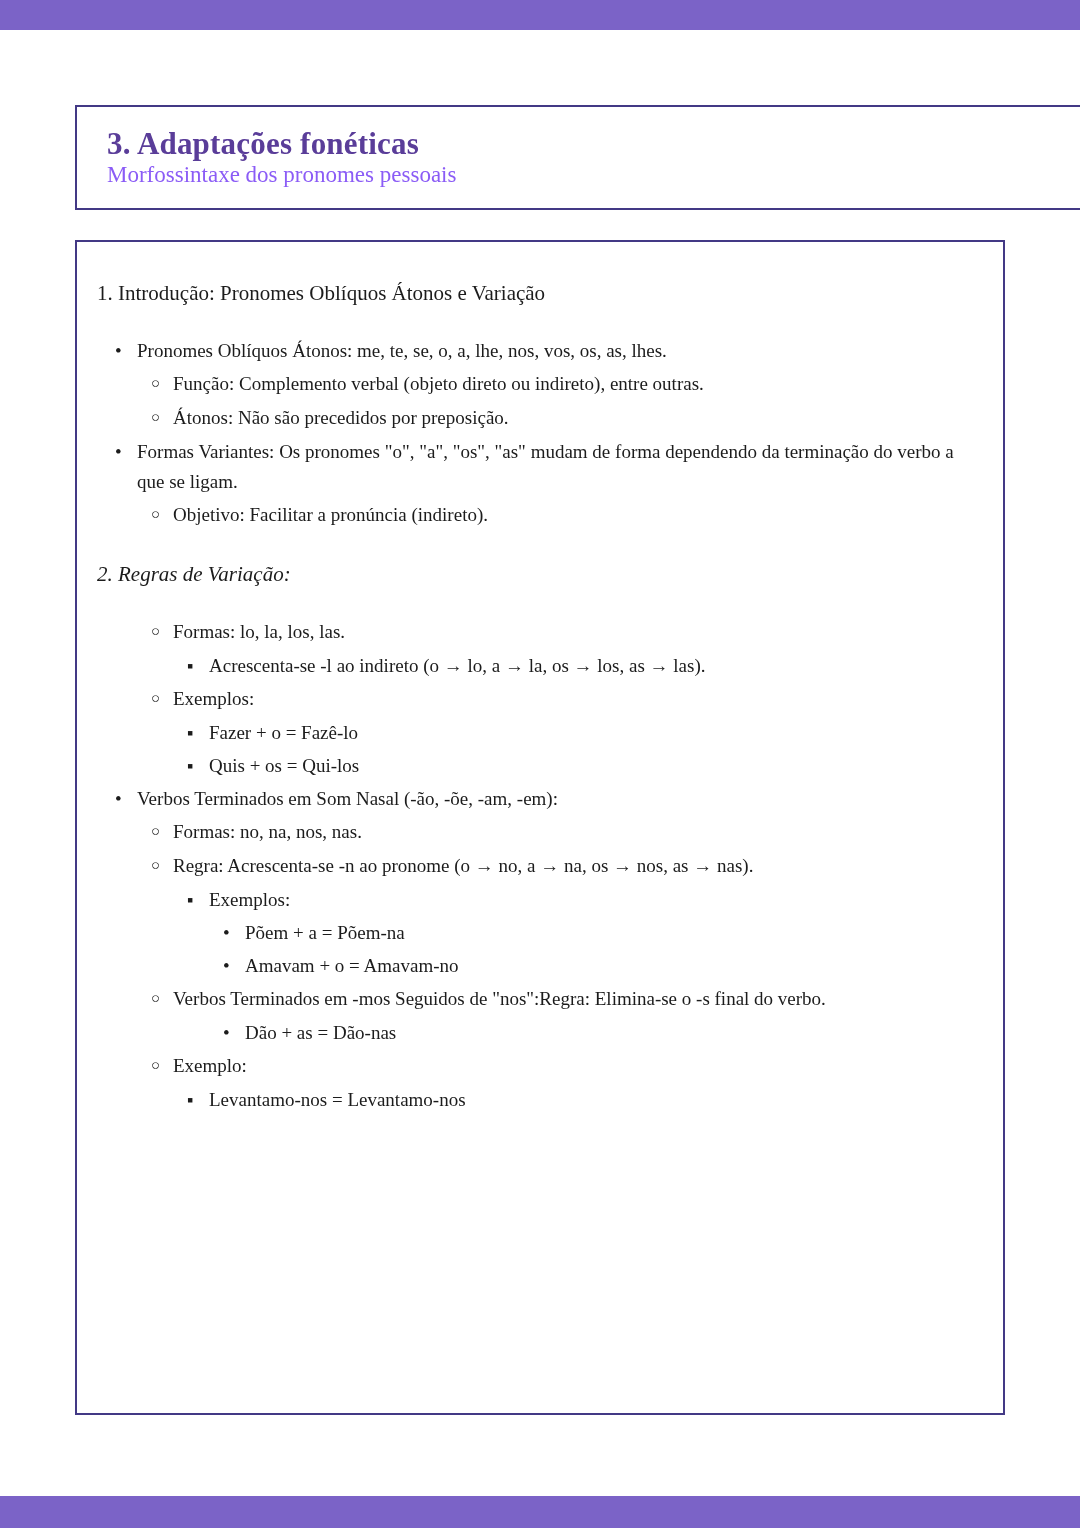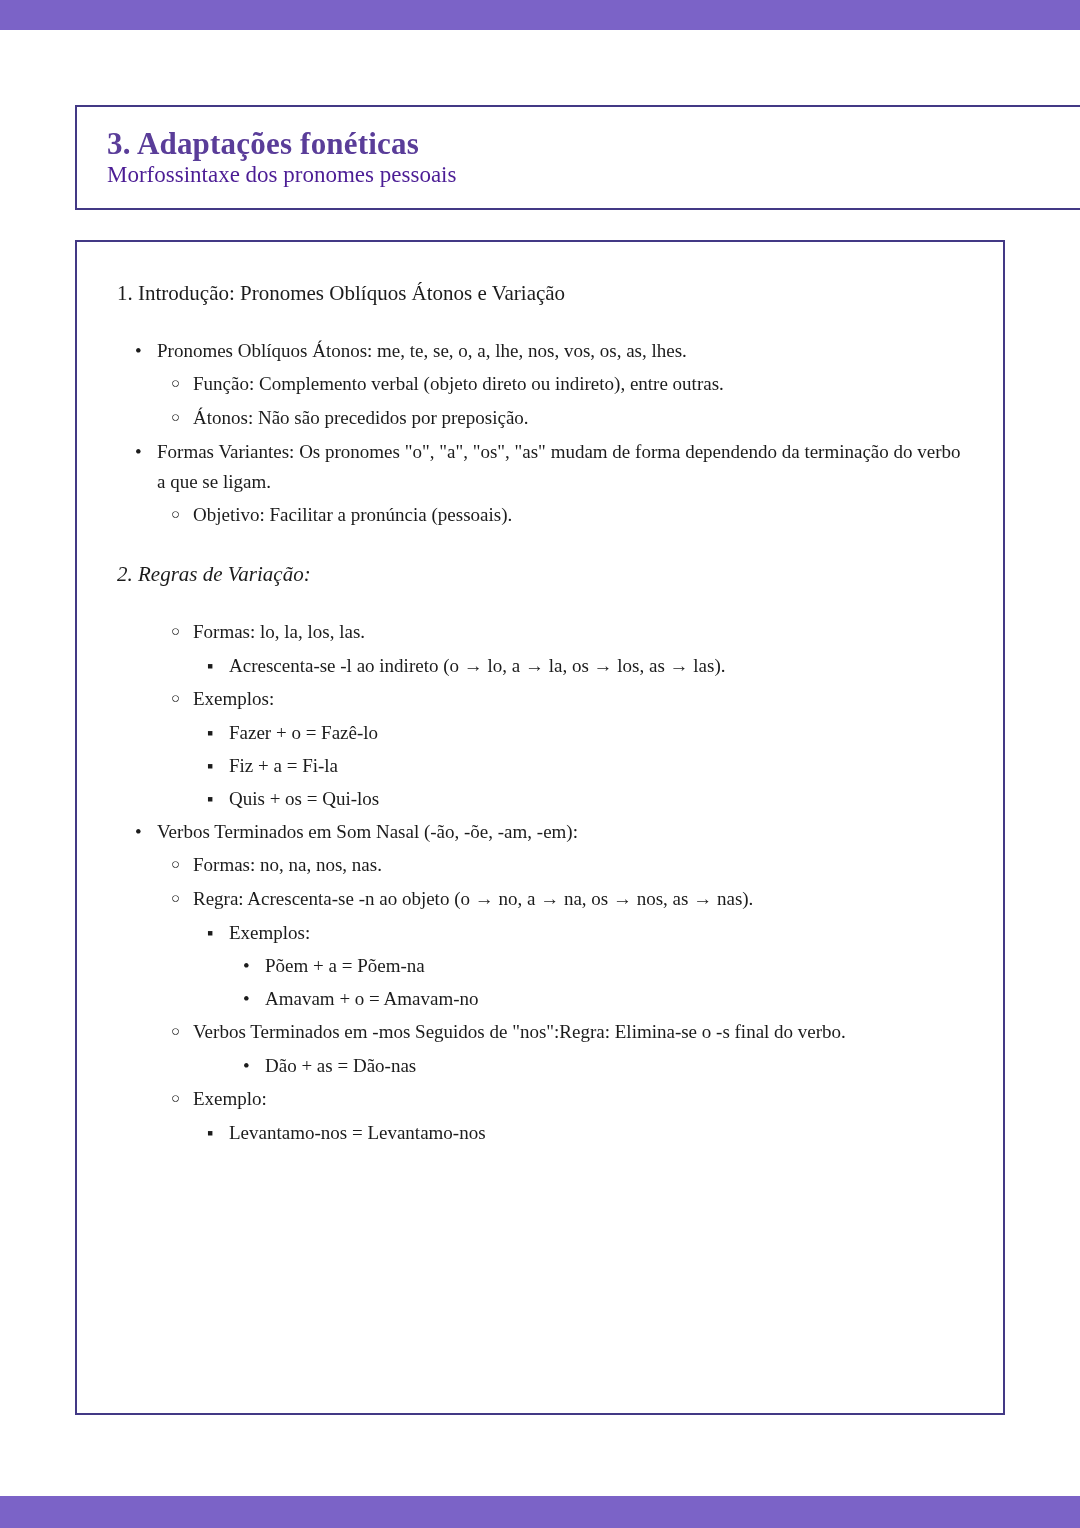--- a/index.html
+++ b/index.html
@@ -31,29 +31,29 @@
   }
   .title {
     font-size: 31px;
     font-weight: bold;
     color: var(--title, #5a3d99);
     line-height: 34px;
     letter-spacing: 0.2px;
   }
   .subtitle {
     font-size: 23px;
-    color: #4c1d95;
+    color: #8b5cf6;
     line-height: 27px;
   }
   .content-box {
     position: absolute; left: 75px; top: 240px;
     width: 930px; height: 1175px;
     border: 2px solid var(--border, #433985);
     box-sizing: border-box;
-    padding: 36px 34px 0 40px;
+    padding: 36px 34px 0 20px;
   }
   .sec-heading {
     font-size: 21px;
     line-height: 30px;
     margin-bottom: 28px;
   }
   .sec2-heading { margin-top: 28px; font-style: italic; }
   .li {
     display: flex;
     font-size: 19px;
@@ -99,21 +99,21 @@
   <div class="li level-2">
       <span class="marker"></span>
       <span class="li-text">Átonos: Não são precedidos por preposição.</span>
     </div>
   <div class="li level-1">
       <span class="marker"></span>
       <span class="li-text">Formas Variantes: Os pronomes "o", "a", "os", "as" mudam de forma dependendo da terminação do verbo a que se ligam.</span>
     </div>
   <div class="li level-2">
       <span class="marker"></span>
-      <span class="li-text">Objetivo: Facilitar a pronúncia (pessoais).</span>
+      <span class="li-text">Objetivo: Facilitar a pronúncia (indireto).</span>
     </div>
 
   <div class="sec-heading sec2-heading">2. Regras de Variação:</div>
 
   <div class="li level-2">
       <span class="marker"></span>
       <span class="li-text">Formas: lo, la, los, las.</span>
     </div>
   <div class="li level-3">
       <span class="marker"></span>
@@ -122,37 +122,33 @@
   <div class="li level-2">
       <span class="marker"></span>
       <span class="li-text">Exemplos:</span>
     </div>
   <div class="li level-3">
       <span class="marker"></span>
       <span class="li-text">Fazer + o = Fazê-lo</span>
     </div>
   <div class="li level-3">
       <span class="marker"></span>
-      <span class="li-text">Fiz + a = Fi-la</span>
-    </div>
-  <div class="li level-3">
-      <span class="marker"></span>
       <span class="li-text">Quis + os = Qui-los</span>
     </div>
   <div class="li level-1">
       <span class="marker"></span>
       <span class="li-text">Verbos Terminados em Som Nasal (-ão, -õe, -am, -em):</span>
     </div>
   <div class="li level-2">
       <span class="marker"></span>
       <span class="li-text">Formas: no, na, nos, nas.</span>
     </div>
   <div class="li level-2">
       <span class="marker"></span>
-      <span class="li-text">Regra: Acrescenta-se -n ao objeto (o → no, a → na, os → nos, as → nas).</span>
+      <span class="li-text">Regra: Acrescenta-se -n ao pronome (o → no, a → na, os → nos, as → nas).</span>
     </div>
   <div class="li level-3">
       <span class="marker"></span>
       <span class="li-text">Exemplos:</span>
     </div>
   <div class="li level-4">
       <span class="marker"></span>
       <span class="li-text">Põem + a = Põem-na</span>
     </div>
   <div class="li level-4">

